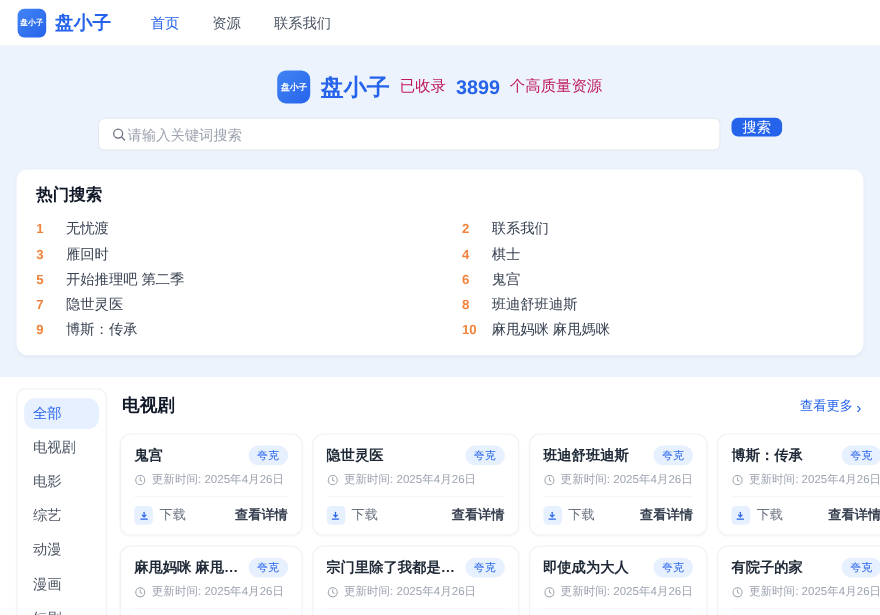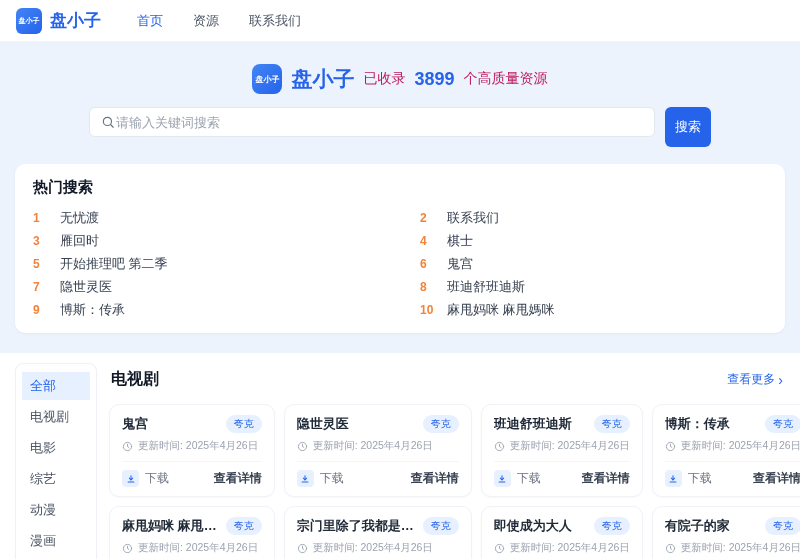--- a/index.html
+++ b/index.html
@@ -27,34 +27,34 @@
   .hero{background:var(--hero-bg);padding:22px 15px 20px;}
   .hero-title{display:flex;align-items:center;justify-content:center;gap:9px;margin-bottom:13px;}
   .logo-lg{width:30px;height:30px;border-radius:8px;font-size:8px;}
   .hero-brand{font-size:21px;font-weight:700;color:var(--primary);}
   .hero-stat{font-size:14px;color:#be185d;}
   .hero-count{font-size:18px;font-weight:700;color:var(--primary);}
   .search-row{width:622px;margin:0 auto 17px;display:flex;gap:10px;}
   .search-box{flex:1;height:30px;background:#fff;border:1px solid #e3e8ef;border-radius:6px;display:flex;align-items:center;gap:1px;padding:0 11px;}
   .search-box input{border:none;outline:none;flex:1;font-size:13px;color:#333;background:transparent;font-family:inherit;}
   .search-box input::placeholder{color:var(--text-gray);}
-  .search-btn{width:46px;height:40px;background:var(--primary);color:#fff;border:none;border-radius:6px;font-size:13px;cursor:pointer;font-family:inherit;}
+  .search-btn{width:46px;height:17px;background:var(--primary);color:#fff;border:none;border-radius:6px;font-size:13px;cursor:pointer;font-family:inherit;}
 
   
   .hot-card{background:#fff;border-radius:10px;padding:14px 18px 12px;box-shadow:0 1px 3px rgba(15,23,42,.05);}
   .hot-title{font-size:15px;font-weight:700;color:#111827;margin-bottom:9px;}
   .hot-grid{display:grid;grid-template-columns:1fr 1fr;column-gap:40px;}
   .hot-item{display:flex;align-items:center;gap:11px;height:23px;cursor:pointer;}
   .hot-rank{color:var(--orange);font-weight:700;font-size:12px;min-width:16px;}
   .hot-label{font-size:13px;color:#374151;white-space:nowrap;overflow:hidden;text-overflow:ellipsis;}
 
   
   .content{display:flex;align-items:flex-start;gap:12px;padding:10px 15px 0;background:#fff;}
   .sidebar{width:82px;flex:none;background:#fff;border:1px solid #eef1f6;border-radius:8px;padding:8px 6px;box-shadow:0 1px 2px rgba(15,23,42,.03);}
-  .side-item{font-size:13px;color:var(--text-mid);padding:5px 8px;border-radius:0;margin-bottom:3px;cursor:pointer;white-space:nowrap;}
+  .side-item{font-size:13px;color:var(--text-mid);padding:5px 8px;border-radius:10px;margin-bottom:3px;cursor:pointer;white-space:nowrap;}
   .side-item.active{background:var(--badge-bg);color:var(--primary);}
   .main{flex:1;min-width:0;}
   .section-head{display:flex;align-items:center;justify-content:space-between;padding:6px 2px 14px;}
   .section-head h2{font-size:16px;font-weight:700;color:#111827;}
   .more{display:flex;align-items:center;gap:3px;font-size:12px;color:var(--primary);text-decoration:none;cursor:pointer;}
   .more .arr{font-size:14px;line-height:1;}
 
   
   .cards{display:grid;grid-template-columns:repeat(4,1fr);gap:9px;margin-bottom:9px;}
   .card{background:#fff;border:1px solid #f0f2f7;border-radius:10px;padding:10px 12px 9px;box-shadow:0 1px 2px rgba(17,24,39,.03);}

